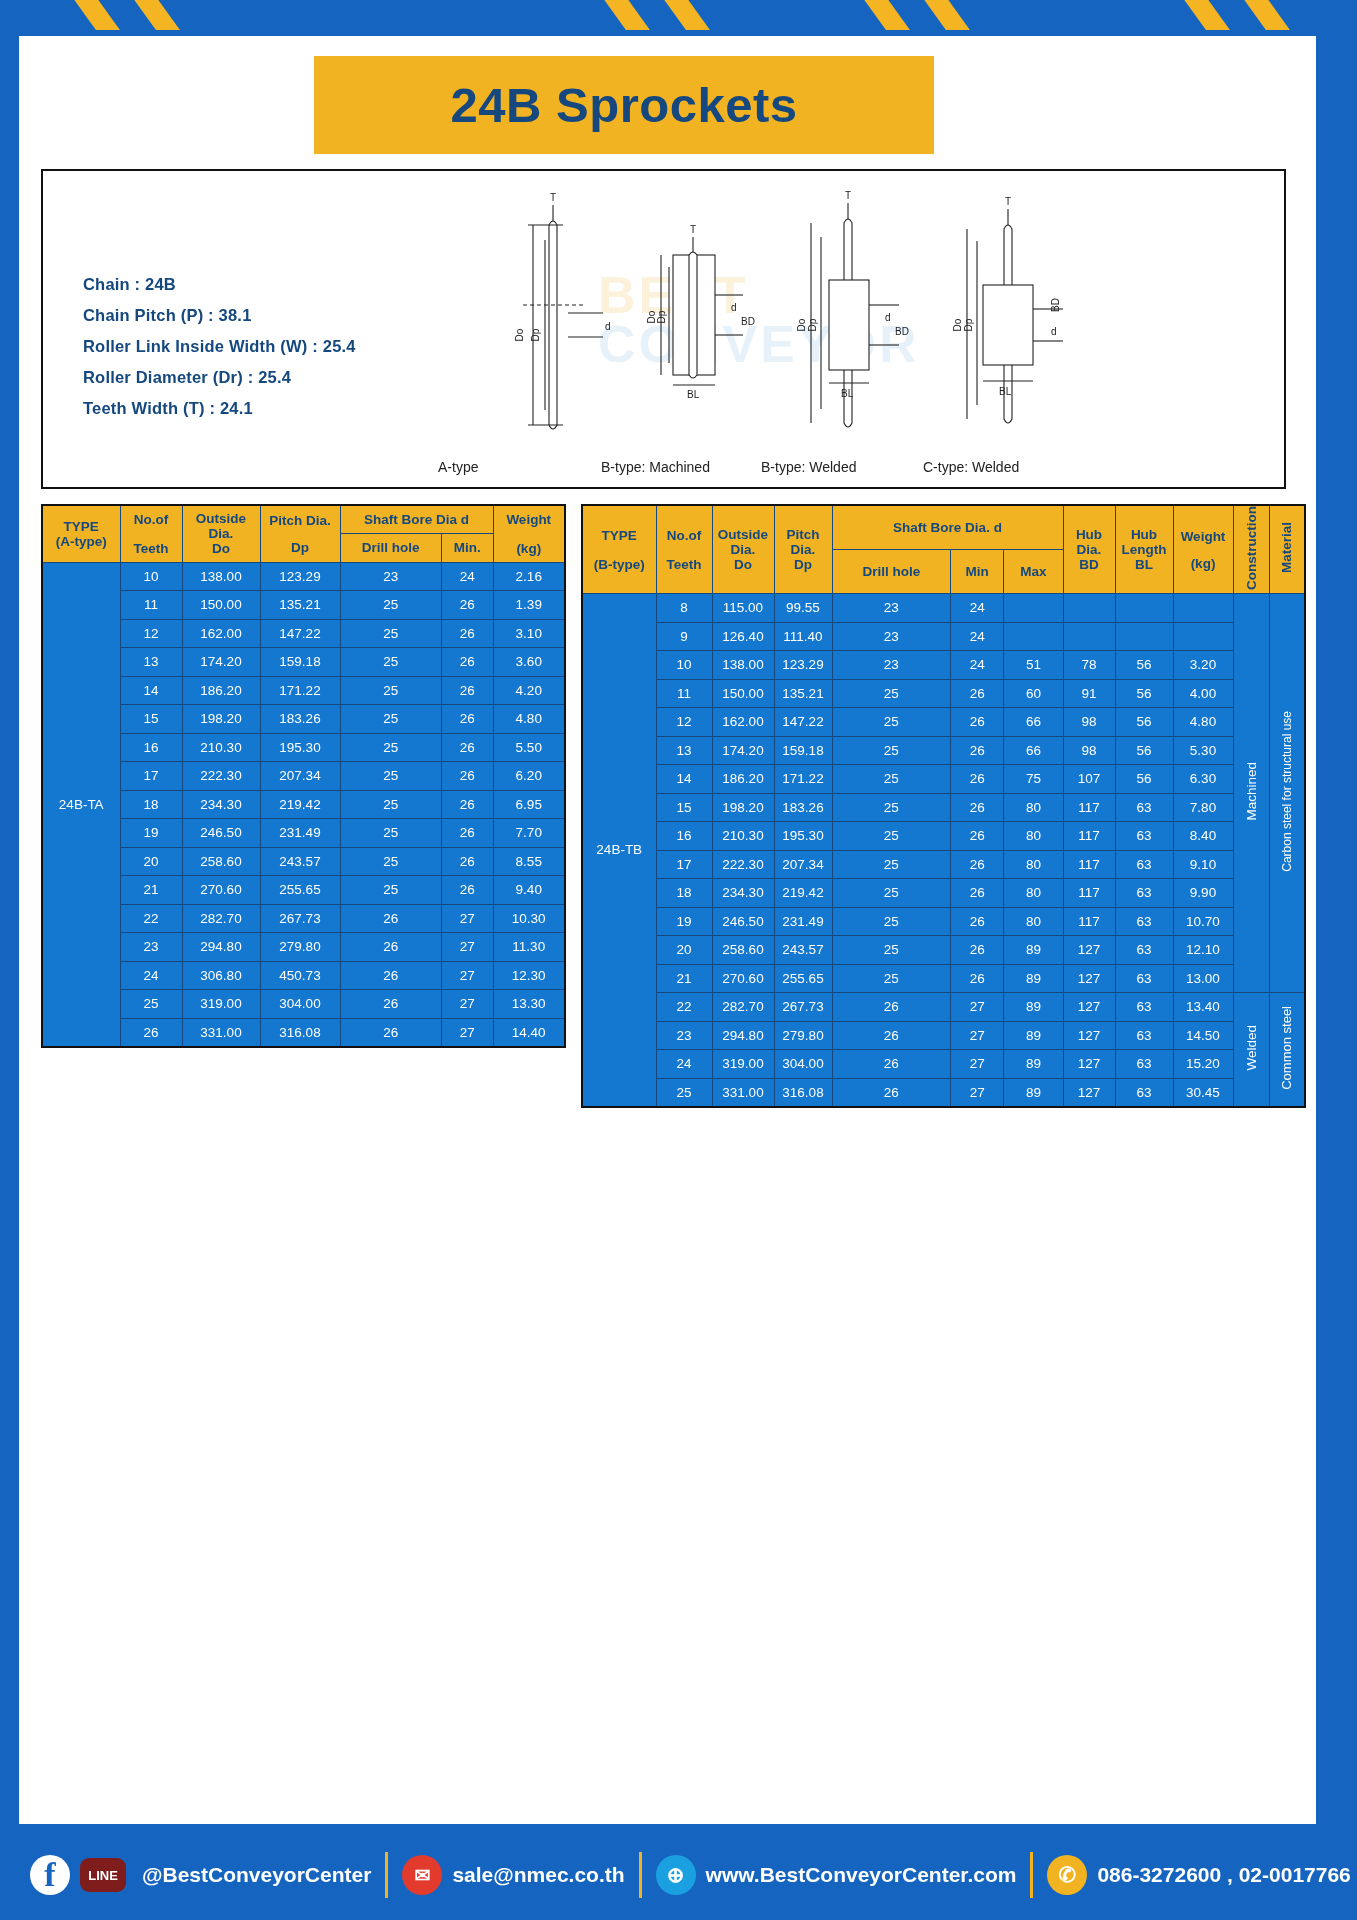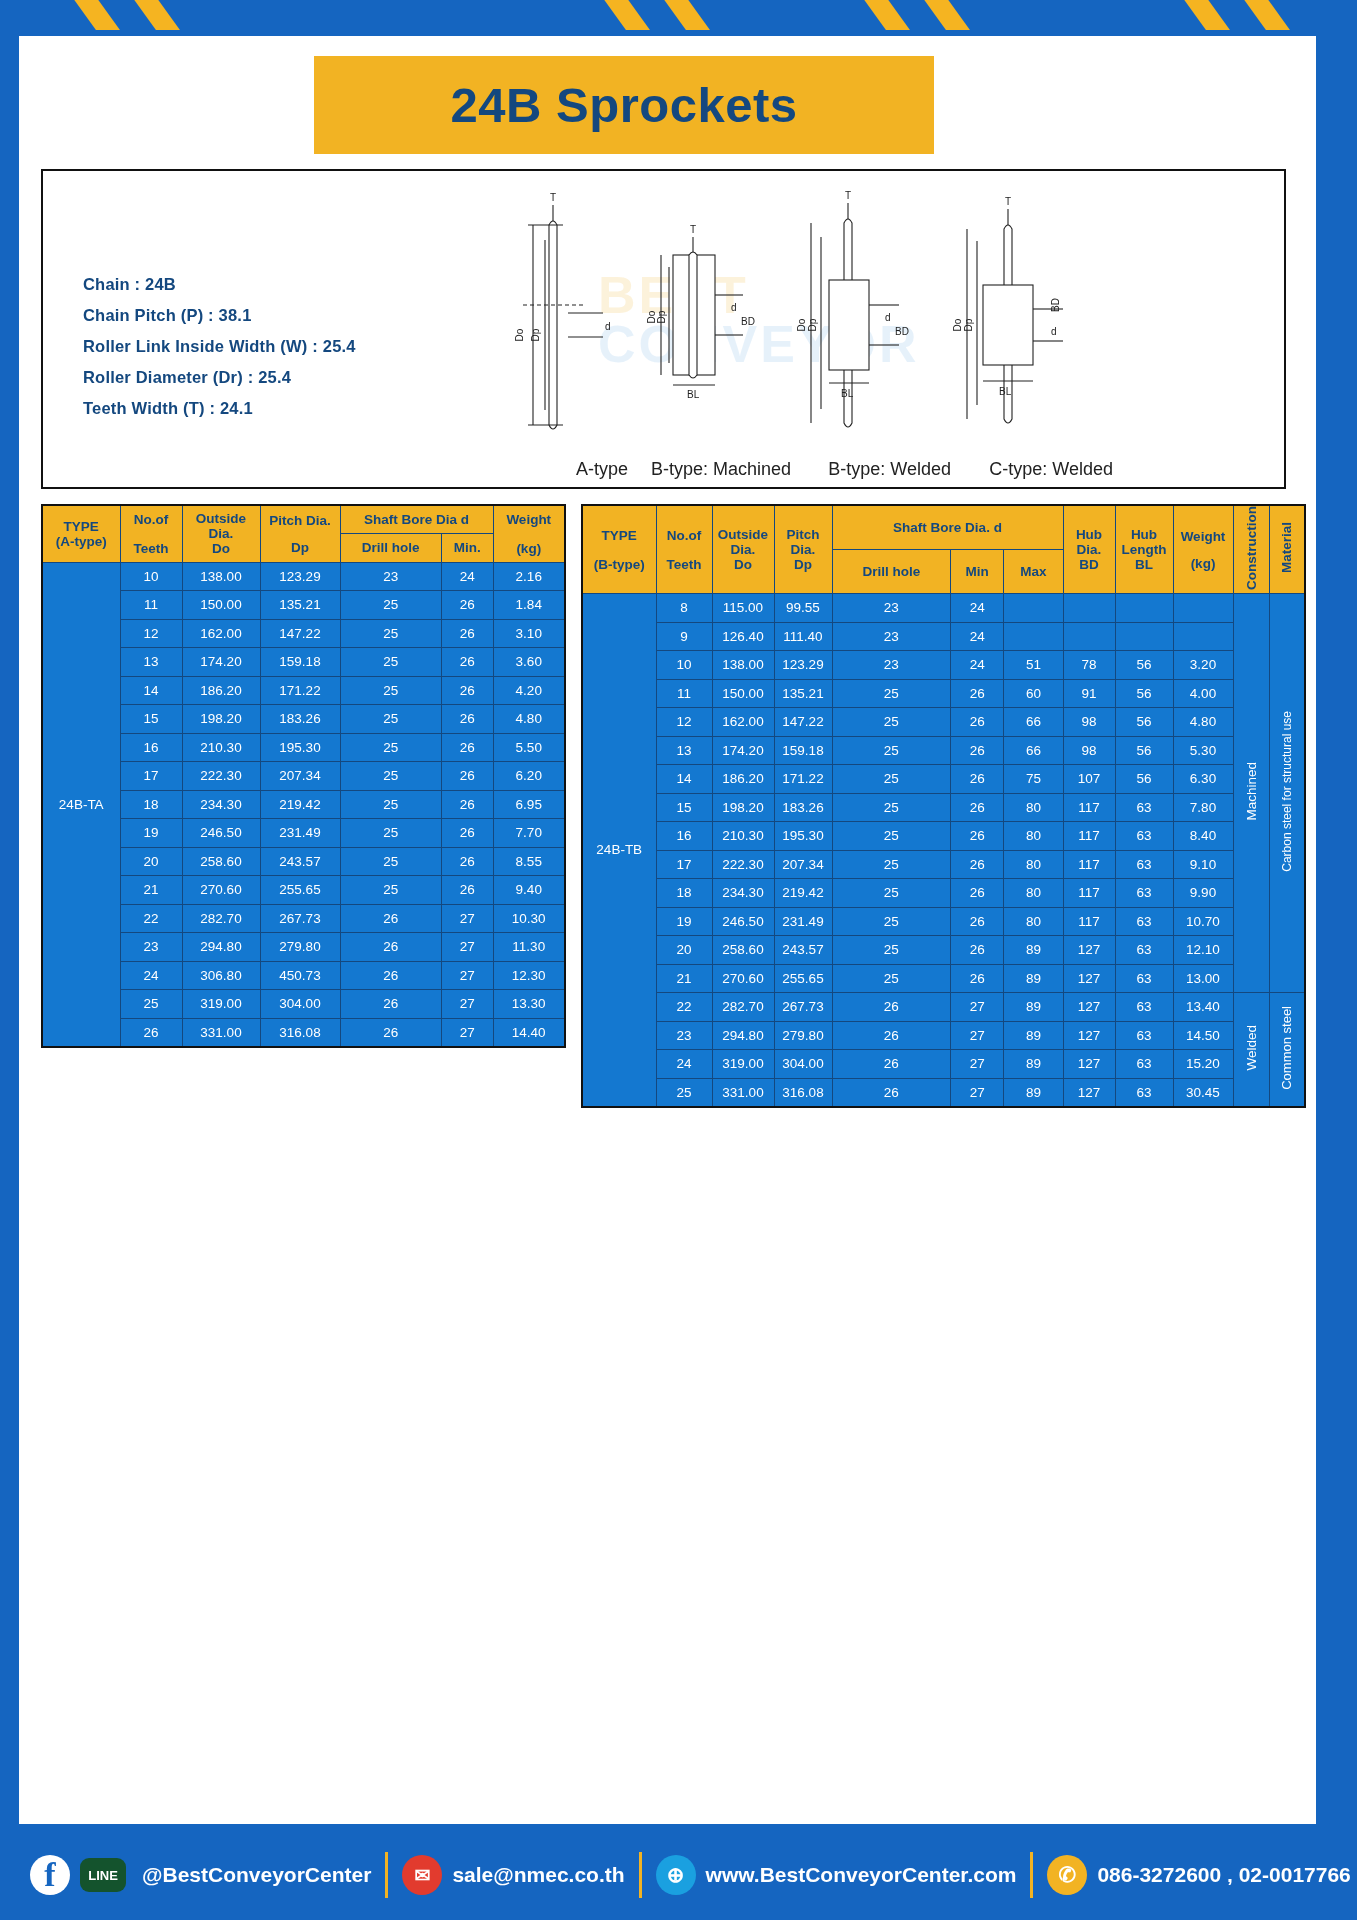--- a/index.html
+++ b/index.html
@@ -45,21 +45,21 @@
   }
   .watermark {
     position:absolute; left:555px; top:100px; width:470px; height:150px;
     opacity:0.18; pointer-events:none;
   }
   .wm-text { font-size:52px; font-weight:bold; color:#7bb7e8; line-height:0.95; letter-spacing:3px;}
   .wm-text.small { color:#f0b93c; }
   
   .diagram { position:absolute; }
   .dlabel {
-    position:absolute; font-size:18px; color:#222; text-align:right; width:190px;
+    position:absolute; font-size:14px; color:#222; text-align:left; width:190px;
   }
   
   .tables { position:absolute; left:22px; top:468px; width:1265px; }
   table { border-collapse:collapse; }
   .tbl th, .tbl td {
     border:1.5px solid #14487f;
     text-align:center;
     font-size:13.5px;
     color:#ffffff;
     background:#1478d0;
@@ -79,21 +79,21 @@
   .typecell { font-size:14px; }
   
   .footer {
     position:absolute; left:0; bottom:0; width:1357px; height:90px;
     background:#1565c0; display:flex; align-items:center;
   }
   .f-item { display:flex; align-items:center; color:#fff; font-size:21px; font-weight:bold; }
   .f-sep { width:3px; height:46px; background:#f2b323; margin:0 14px; }
   .circ { width:40px; height:40px; border-radius:50%; display:flex; align-items:center; justify-content:center; margin-right:10px; }
   .fb { background:#fff; color:#1565c0; font-size:34px; font-weight:bold; font-family:"Liberation Serif",serif; }
-  .line-ic { background:#14532d; color:#fff; font-size:13px; border-radius:9px; width:46px; height:34px; }
+  .line-ic { background:#7f1d1d; color:#fff; font-size:13px; border-radius:9px; width:46px; height:34px; }
   .mail { background:#e23b2e; color:#fff; font-size:19px; }
   .web { background:#1aa0e0; color:#fff; font-size:21px; }
   .phone { background:#f2b323; color:#fff; font-size:21px; }
 </style>
 </head>
 <body>
 
 <div class="top-band">
   <div class="chev" style="left:70px"></div>
   <div class="chev" style="left:130px"></div>
@@ -245,21 +245,21 @@
             <td>23</td>
             <td>24</td>
             <td>2.16</td>
           </tr>
           <tr>
             <td>11</td>
             <td>150.00</td>
             <td>135.21</td>
             <td>25</td>
             <td>26</td>
-            <td>1.84</td>
+            <td>1.39</td>
           </tr>
           <tr>
             <td>12</td>
             <td>162.00</td>
             <td>147.22</td>
             <td>25</td>
             <td>26</td>
             <td>3.10</td>
           </tr>
           <tr>

